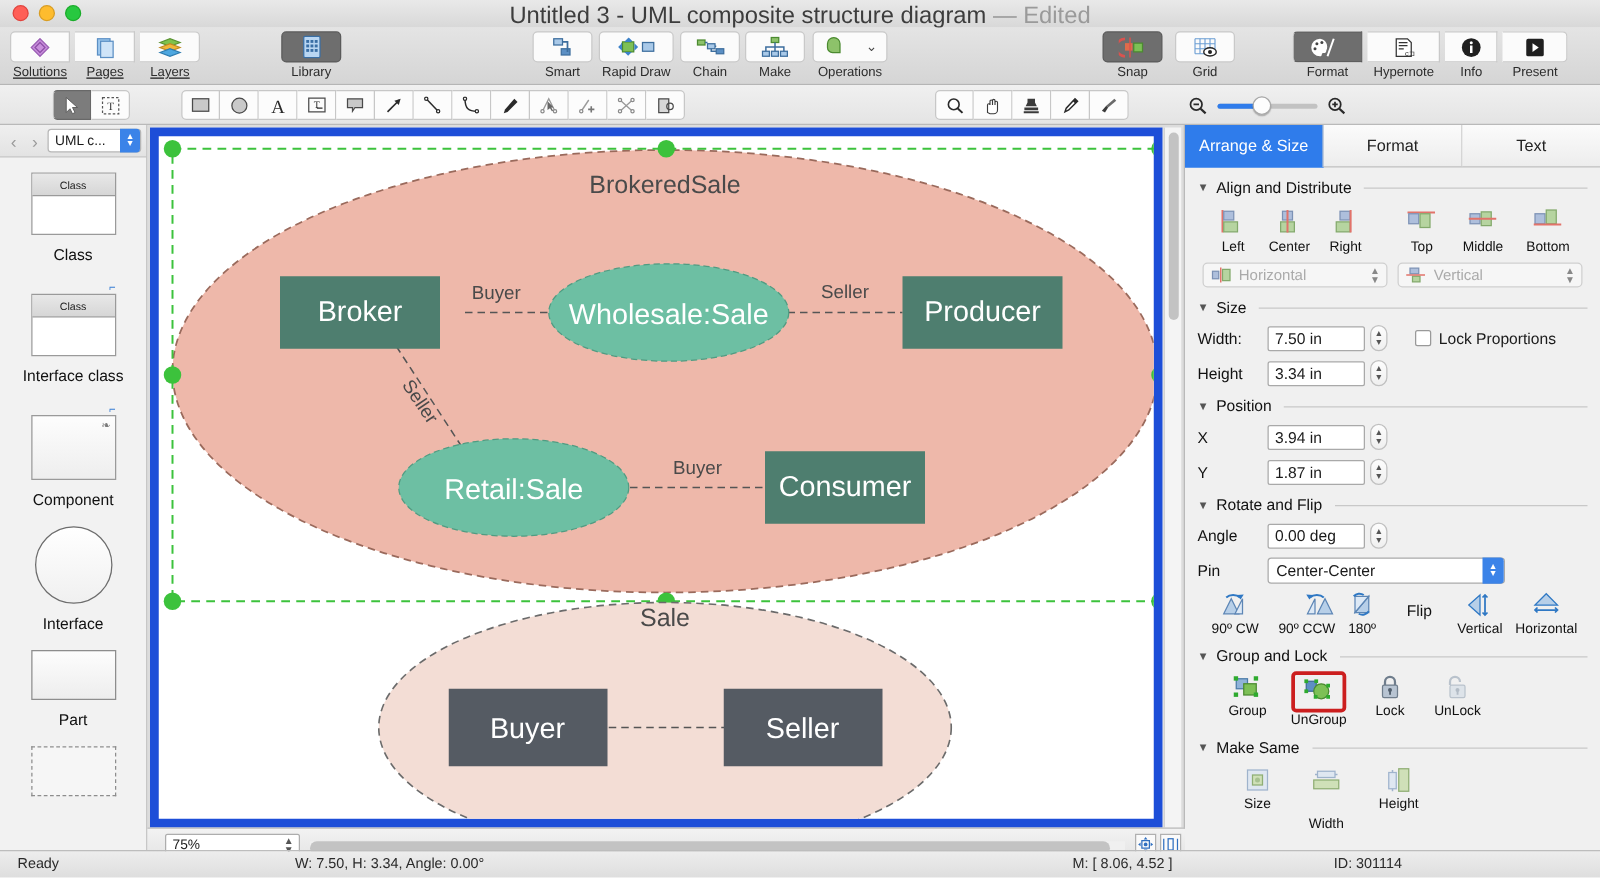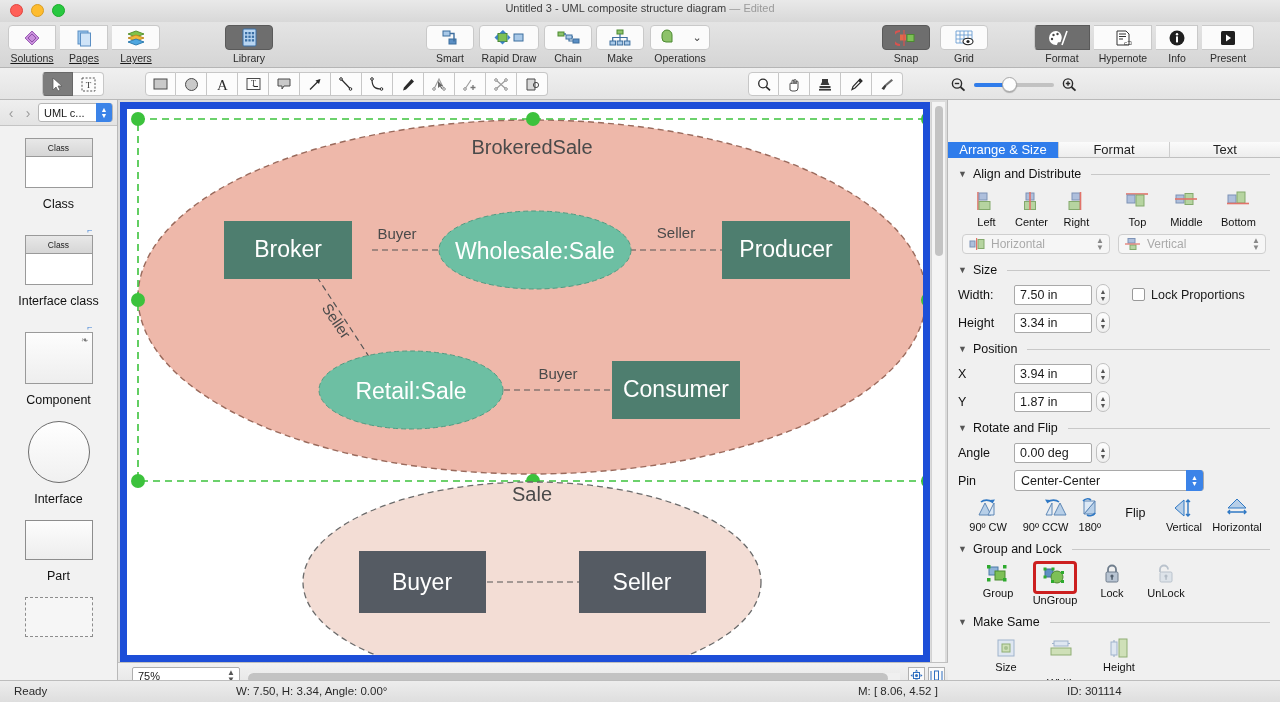--- a/index.html
+++ b/index.html
@@ -18,21 +18,21 @@
     position:absolute; left:0; top:0; width:1280px; height:22px;
     background:linear-gradient(#e9e9e9,#d8d8d8);
   }
   .traffic { position:absolute; left:10px; top:4px; display:flex; gap:8px; }
   .tl { width:13px; height:13px; border-radius:50%; }
   .tl.red { background:#ff5f57; border:1px solid #e0443e; }
   .tl.yellow { background:#febc2e; border:1px solid #d89d24; }
   .tl.green { background:#28c840; border:1px solid #1aac2a; }
   .titletext {
     position:absolute; left:0; top:2px; width:1280px; text-align:center;
-    font-size:11px; color:#3d3d3d;
+    font-size:19px; color:#3d3d3d;
   }
   .titletext .edited { color:#9a9a9a; }
 
   
   .toolbar {
     position:absolute; left:0; top:22px; width:1280px; height:46px;
     background:linear-gradient(#e4e4e4,#d5d5d5);
     border-bottom:1px solid #b5b5b5;
   }
   .tbgroup { position:absolute; top:3px; display:flex; }
@@ -137,21 +137,21 @@
   .zoombox .st { position:absolute; right:4px; top:1px; font-size:8px; line-height:7px; color:#555; text-align:center; }
   .htrack { position:relative; flex:1; height:11px; margin:0 8px; background:#f0f0f0; }
   .hthumb { position:absolute; left:0; top:0; height:11px; width:640px; background:#c3c3c3; border-radius:6px; }
   .minibtn { width:17px; height:17px; border:1px solid #b0b0b0; background:#fafafa; display:flex; align-items:center; justify-content:center; margin-right:3px; }
 
   
   .rpanel {
     position:absolute; left:948px; top:100px; width:332px; height:580px;
     background:#f0f0f0;
   }
-  .tabs { display:flex; height:16px;margin-top:42px; }
+  .tabs { display:flex; height:34px; }
   .tab {
     flex:1; display:flex; align-items:center; justify-content:center;
     font-size:13px; background:linear-gradient(#fbfbfb,#ededed);
     border-bottom:1px solid #c0c0c0; border-right:1px solid #cdcdcd; color:#222;
   }
   .tab.active { background:#2f7ceb; color:#fff; border-bottom-color:#2f7ceb; }
   .sect { padding:0 10px; }
   .sect-hd { display:flex; align-items:center; gap:6px; margin-top:9px; }
   .tri { color:#555; font-size:9px; }
   .sect-title { font-size:12.5px; color:#111; }

